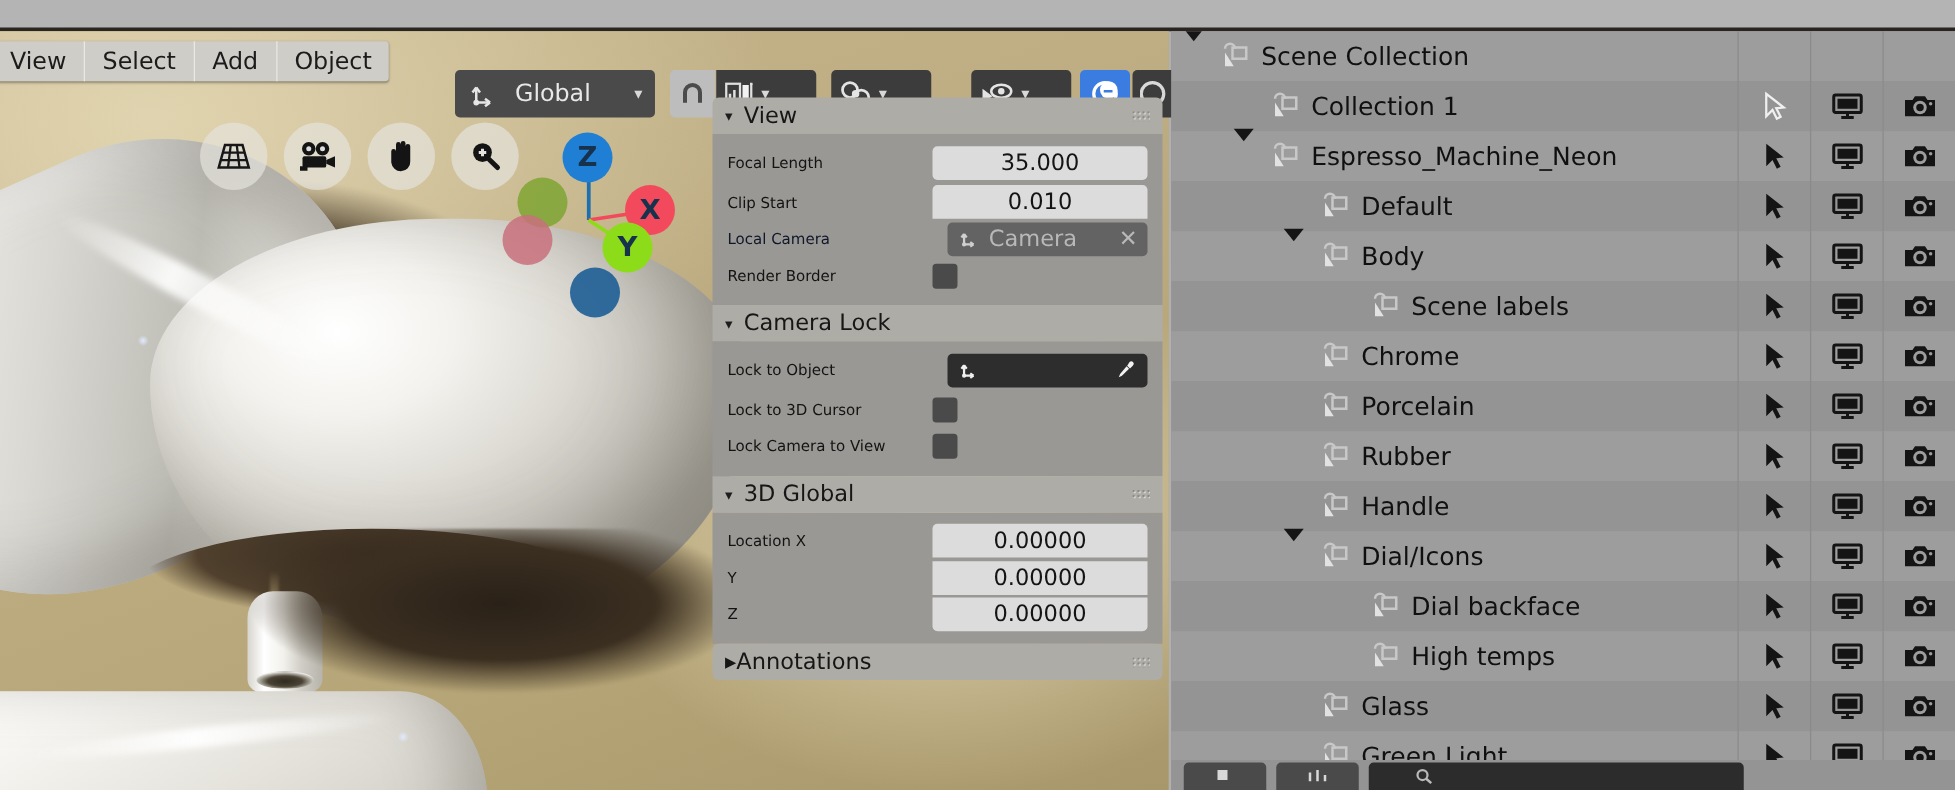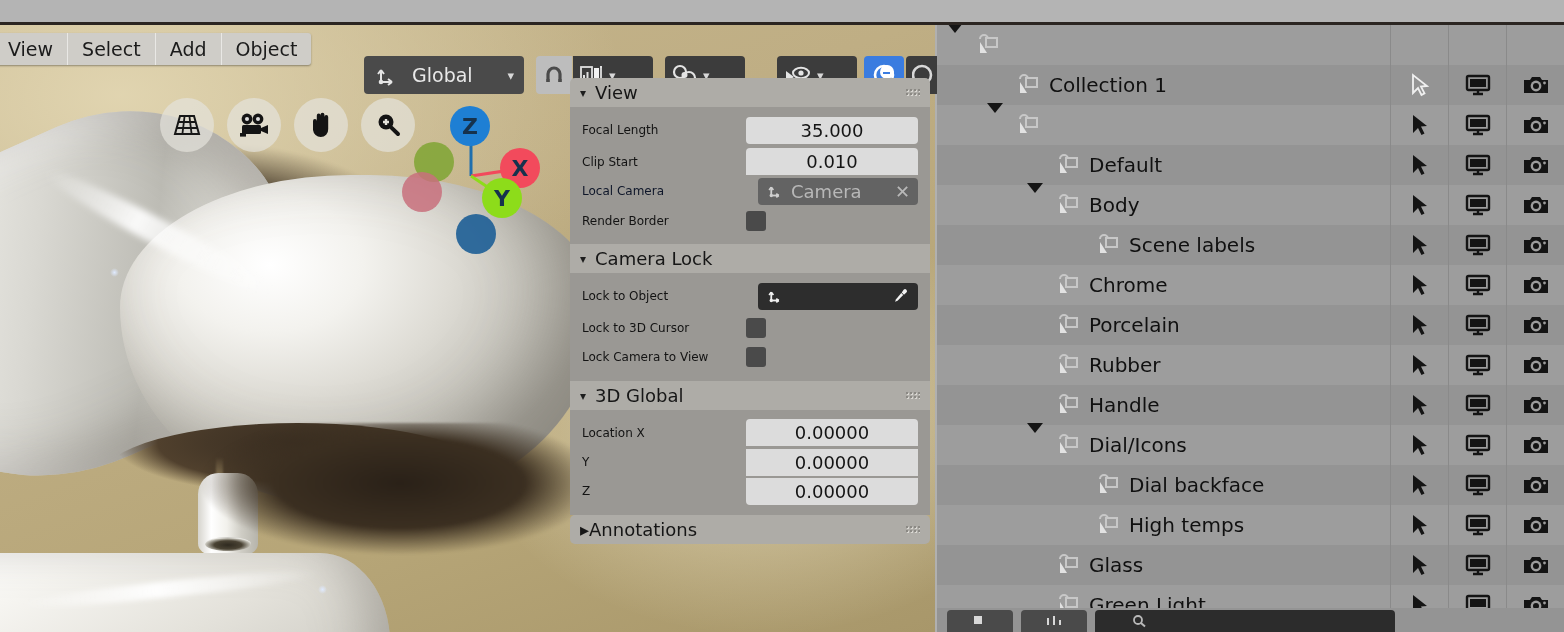--- a/index.html
+++ b/index.html
@@ -472,20 +472,21 @@
     <div id="ol-rows">
         <div class="ol-row odd">
       <span style="position:absolute;left:10px"><span class="tri-d"></span></span>
       <span style="margin-left:38px" class="col-icon">
     <svg width="26" height="24" viewBox="0 0 26 24">
       <path d="M5 6 a4 4 0 0 1 4 -4 a4 4 0 0 1 4 4" fill="none" stroke="#c8c8c8" stroke-width="2"></path>
       <rect x="11" y="5" width="11" height="9" fill="none" stroke="#c8c8c8" stroke-width="2"></rect>
       <path d="M5 9 L5 20 L12 20 Z" fill="#e2e2e2"></path>
     </svg>
           </span>
+      <span class="ol-name">Scene Collection</span>
       <span class="ol-cols">
         <span class="ol-cell">
           
         </span>
         <span class="ol-cell">
           
         </span>
         <span class="ol-cell">
           
         </span>
@@ -526,20 +527,21 @@
         </div>
         <div class="ol-row odd">
       <span style="position:absolute;left:50px"><span class="tri-d"></span></span>
       <span style="margin-left:78px" class="col-icon">
     <svg width="26" height="24" viewBox="0 0 26 24">
       <path d="M5 6 a4 4 0 0 1 4 -4 a4 4 0 0 1 4 4" fill="none" stroke="#c8c8c8" stroke-width="2"></path>
       <rect x="11" y="5" width="11" height="9" fill="none" stroke="#c8c8c8" stroke-width="2"></rect>
       <path d="M5 9 L5 20 L12 20 Z" fill="#e2e2e2"></path>
     </svg>
           </span>
+      <span class="ol-name">Espresso_Machine_Neon</span>
       <span class="ol-cols">
         <span class="ol-cell">
           <svg width="22" height="24" viewBox="0 0 22 24">
       <path d="M4 2 L4 20 L9 15 L12.5 22 L15.5 20.4 L12 13.6 L18 13 Z" fill="#141414"></path>
               </svg>
         </span>
         <span class="ol-cell">
           <svg width="26" height="24" viewBox="0 0 26 24">
       <rect x="2" y="3" width="22" height="14" rx="1.5" fill="none" stroke="#141414" stroke-width="2.4"></rect>
       <rect x="5" y="6" width="16" height="8" fill="#141414"></rect>

